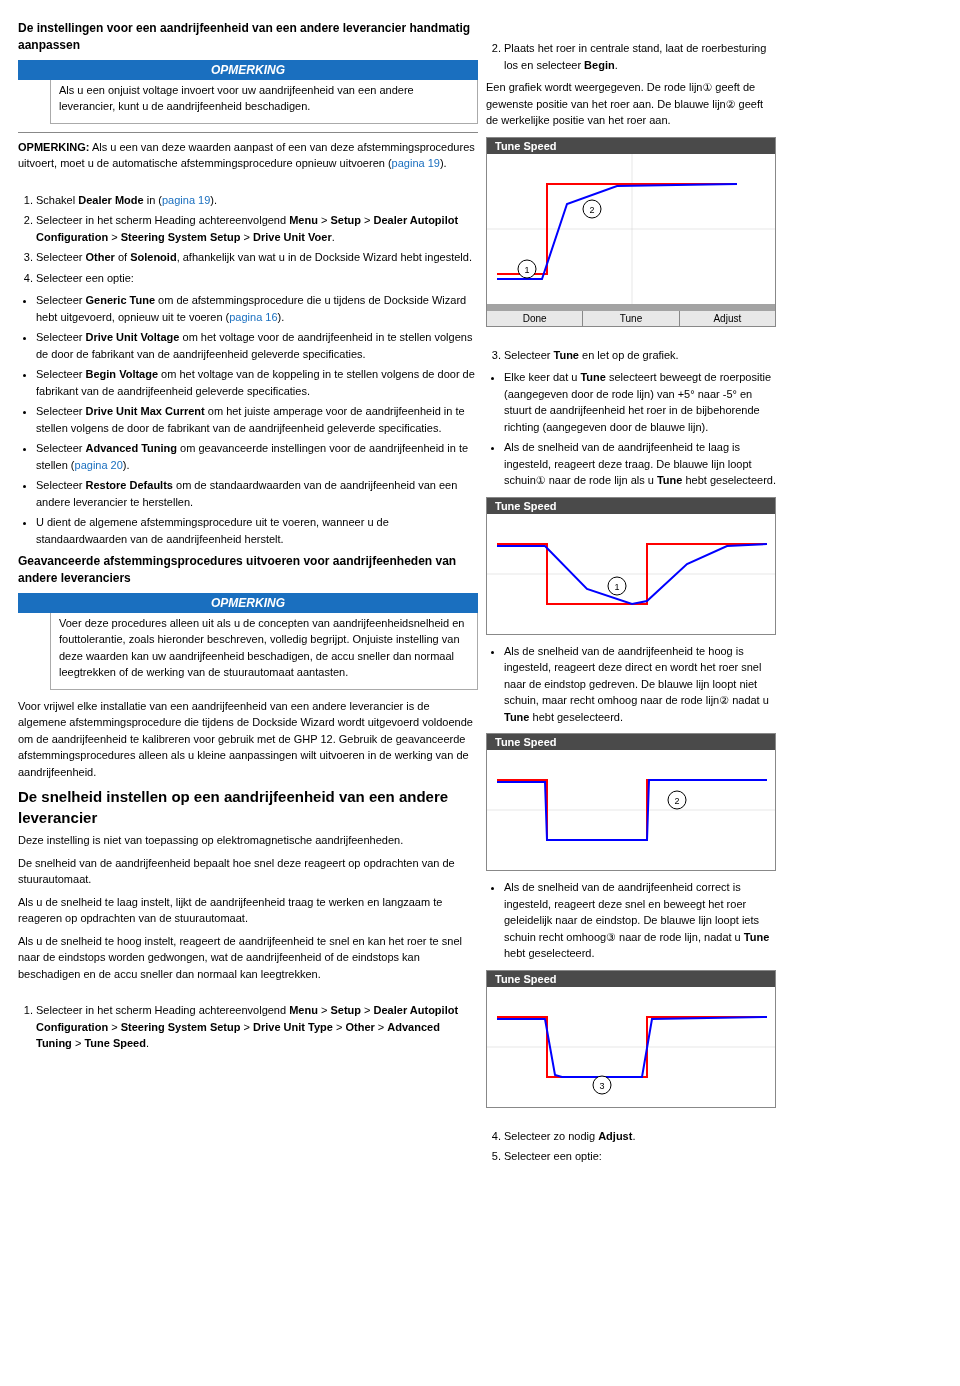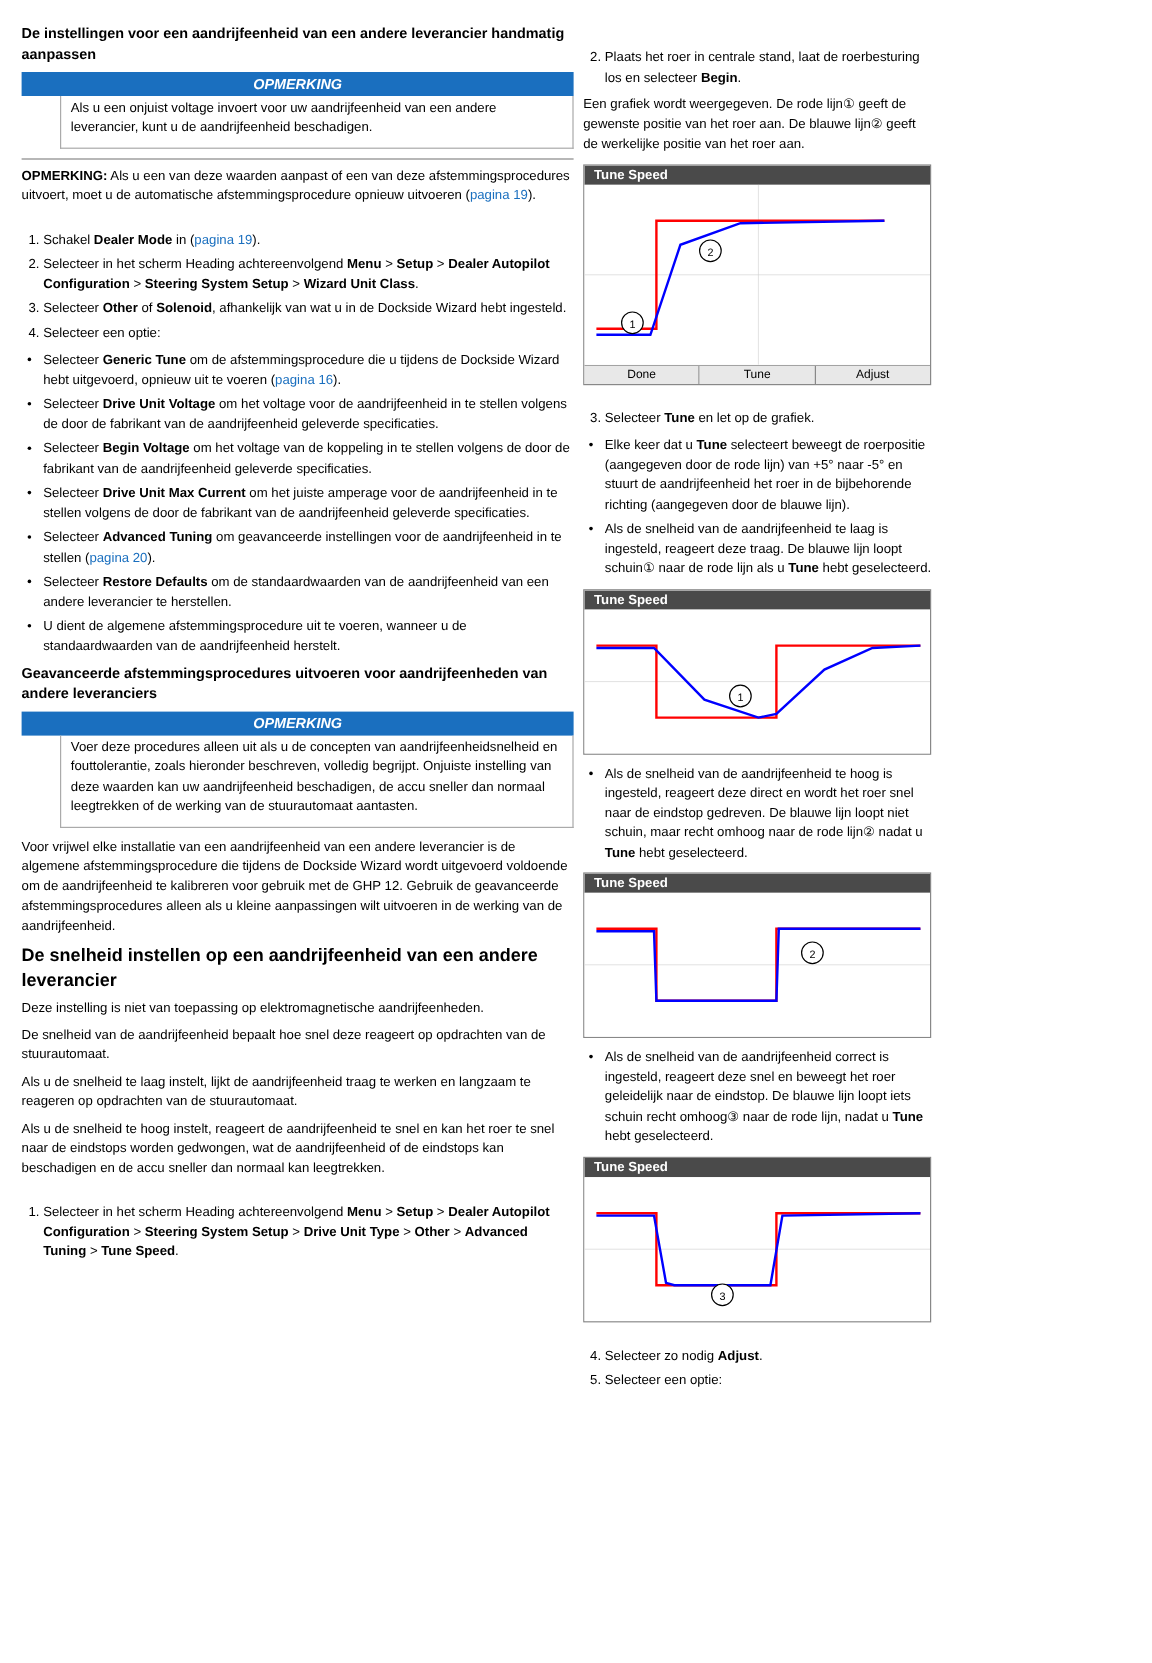--- a/index.html
+++ b/index.html
@@ -102,21 +102,21 @@
       font-size: 11px;
       font-weight: bold;
       padding: 2px 8px;
     }
     .chart-area {
       position: relative;
       background: #fff;
     }
     .chart-buttons {
       display: flex;
-      border-top: 1px solid #a3a3a3;
+      border-top: 7px solid #a3a3a3;
     }
     .chart-btn {
       flex: 1;
       text-align: center;
       font-size: 10px;
       padding: 2px 0;
       border-right: 1px solid #888;
       background: #e8e8e8;
     }
     .chart-btn:last-child { border-right: none; }
@@ -139,21 +139,21 @@
 
     <hr class="divider">
 
     <p>
       <span class="bold">OPMERKING:</span>
       Als u een van deze waarden aanpast of een van deze afstemmingsprocedures uitvoert, moet u de automatische afstemmingsprocedure opnieuw uitvoeren (<span class="link-style">pagina 19</span>).
     </p>
 
     <ol>
       <li>Schakel <span class="bold">Dealer Mode</span> in (<span class="link-style">pagina 19</span>).</li>
-      <li>Selecteer in het scherm Heading achtereenvolgend <span class="bold">Menu</span> &gt; <span class="bold">Setup</span> &gt; <span class="bold">Dealer Autopilot Configuration</span> &gt; <span class="bold">Steering System Setup</span> &gt; <span class="bold">Wizard Unit Class</span>.</li>
+      <li>Selecteer in het scherm Heading achtereenvolgend <span class="bold">Menu</span> &gt; <span class="bold">Setup</span> &gt; <span class="bold">Dealer Autopilot Configuration</span> &gt; <span class="bold">Steering System Setup</span> &gt; <span class="bold">Drive Unit Voer</span>.</li>
       <li>Selecteer <span class="bold">Other</span> of <span class="bold">Solenoid</span>, afhankelijk van wat u in de Dockside Wizard hebt ingesteld.</li>
       <li>Selecteer een optie:</li>
     </ol>
 
     <ul>
       <li>Selecteer <span class="bold">Generic Tune</span> om de afstemmingsprocedure die u tijdens de Dockside Wizard hebt uitgevoerd, opnieuw uit te voeren (<span class="link-style">pagina 16</span>).</li>
       <li>Selecteer <span class="bold">Drive Unit Voltage</span> om het voltage voor de aandrijfeenheid in te stellen volgens de door de fabrikant van de aandrijfeenheid geleverde specificaties.</li>
       <li>Selecteer <span class="bold">Begin Voltage</span> om het voltage van de koppeling in te stellen volgens de door de fabrikant van de aandrijfeenheid geleverde specificaties.</li>
       <li>Selecteer <span class="bold">Drive Unit Max Current</span> om het juiste amperage voor de aandrijfeenheid in te stellen volgens de door de fabrikant van de aandrijfeenheid geleverde specificaties.</li>
       <li>Selecteer <span class="bold">Advanced Tuning</span> om geavanceerde instellingen voor de aandrijfeenheid in te stellen (<span class="link-style">pagina 20</span>).</li>

